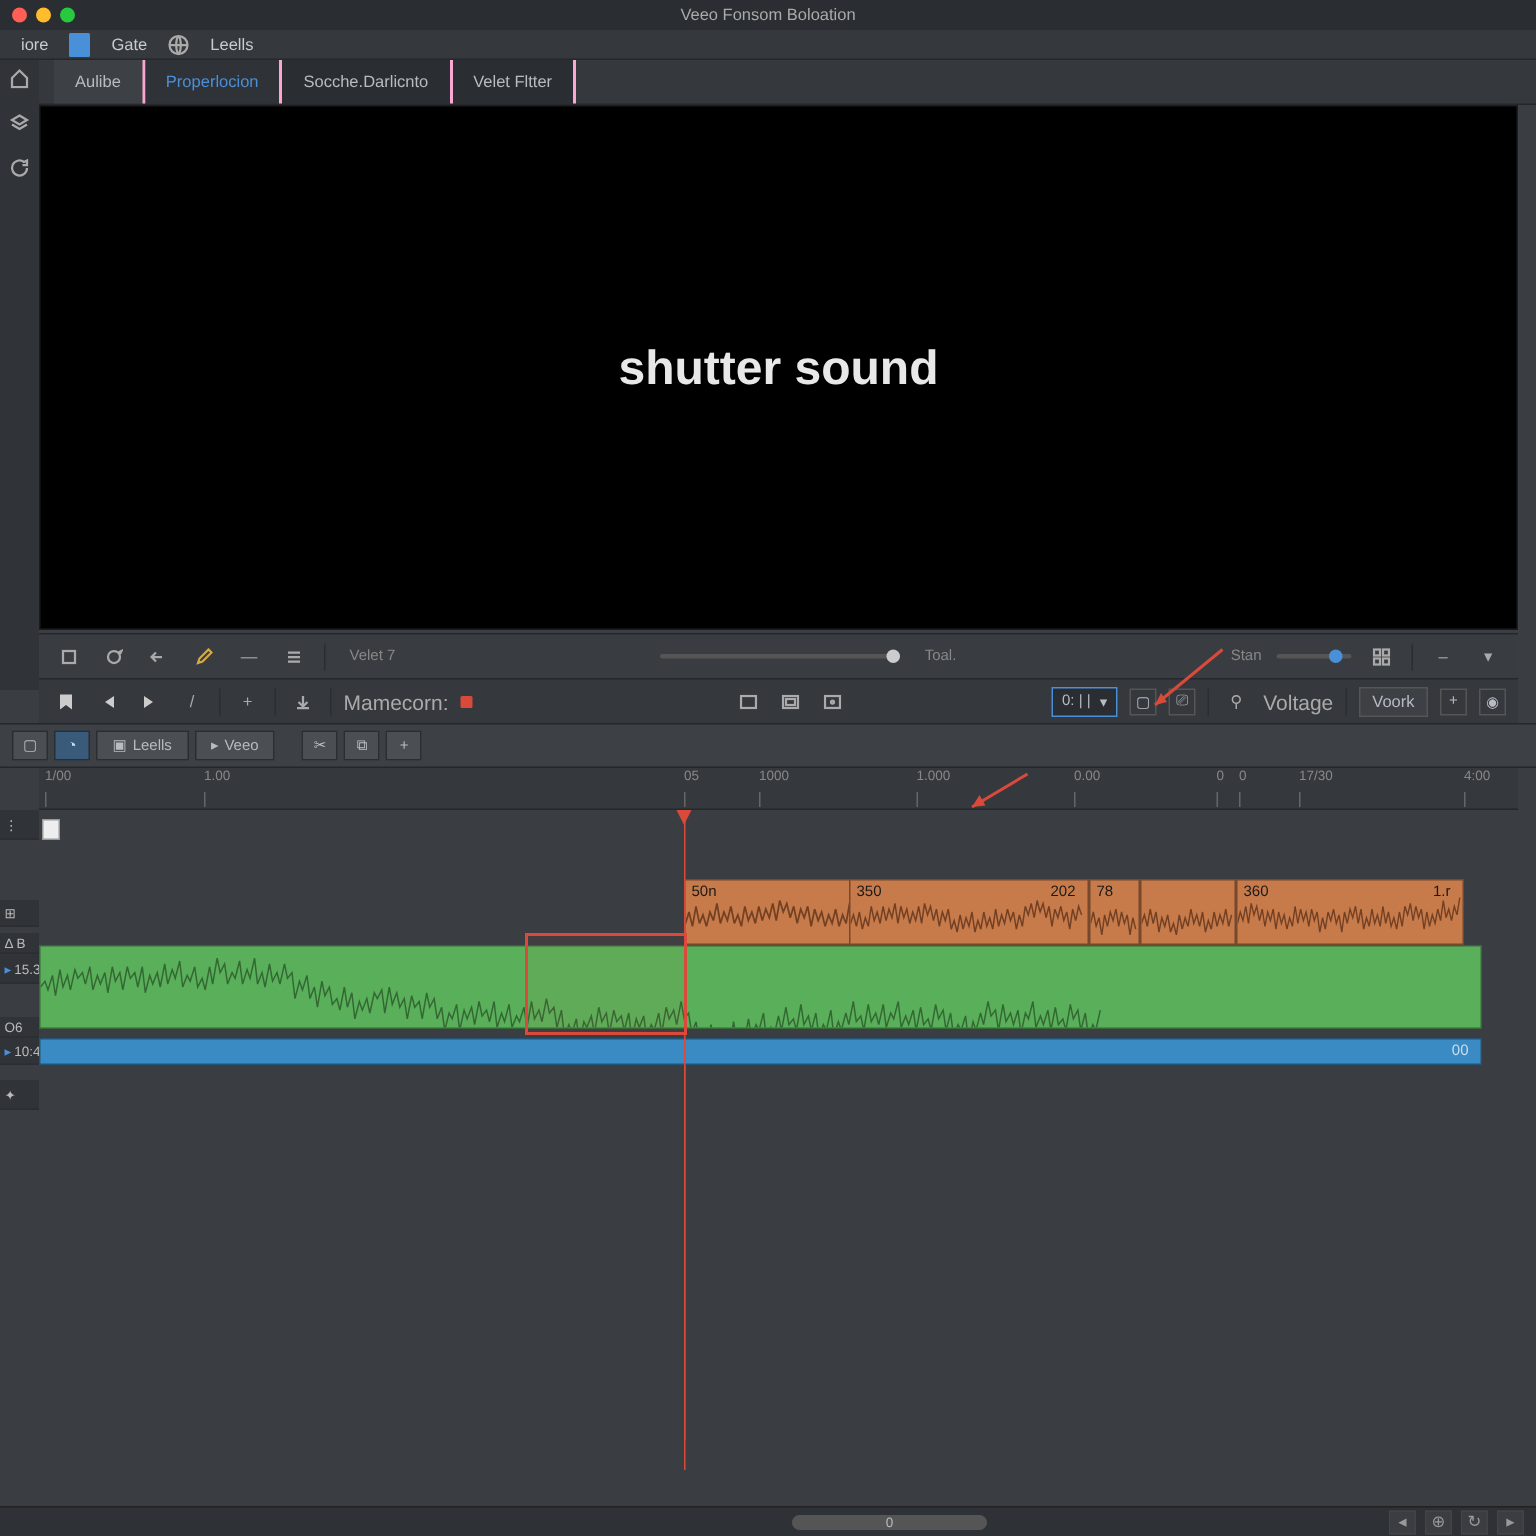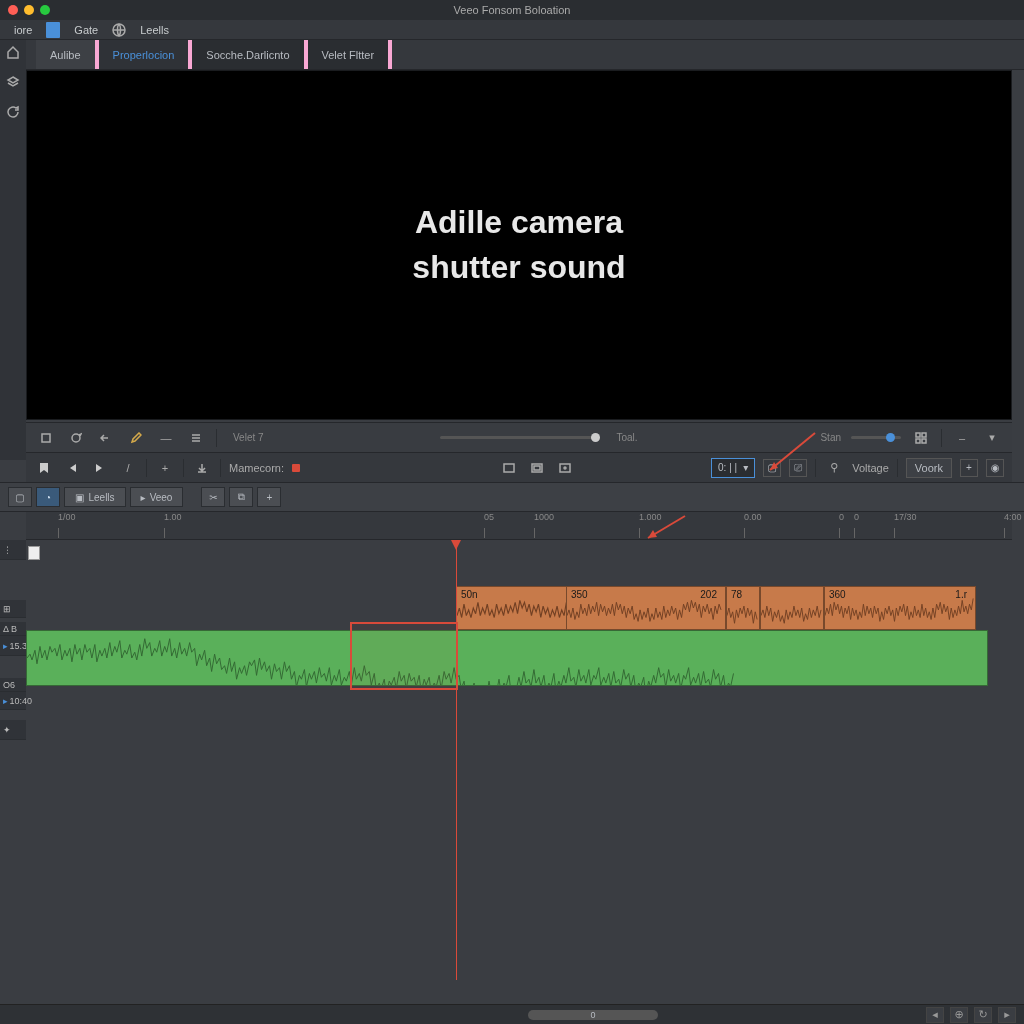--- a/index.html
+++ b/index.html
@@ -13,21 +13,21 @@
 .title { position:absolute; left:50%; transform:translateX(-50%); font-size:11px; color:#aaa; }
 
 
 .menubar { height:20px; background:#35383d; display:flex; align-items:center; padding-left:4px; gap:2px; border-bottom:1px solid #25272b; }
 .menubar .mitem { padding:2px 10px; font-size:11px; color:#c8ccce; cursor:pointer; }
 .menubar .micon { width:18px; height:18px; display:flex; align-items:center; justify-content:center; color:#9aa; }
 .file-icon { width:14px; height:16px; background:#4a90d9; border-radius:1px; position:relative; }
 
 
 .tabrow { height:30px; display:flex; background:#35383d; border-bottom:1px solid #25272b; padding-left:36px; }
-.tab { padding:0 14px; display:flex; align-items:center; font-size:11px; border-right:4px solid #f9a8d4; background:#3d4045; }
+.tab { padding:0 14px; display:flex; align-items:center; font-size:11px; border-right:2px solid #f9a8d4; background:#3d4045; }
 .tab.active { color:#4a90d9; background:#2f3237; }
 .tab.dark { background:#2a2d31; }
 .leftrail { position:absolute; left:0; top:40px; width:26px; height:420px; background:#303338; display:flex; flex-direction:column; align-items:center; padding-top:4px; gap:14px; }
 .leftrail .ricon { width:16px; height:16px; display:flex; align-items:center; justify-content:center; color:#888; }
 
 
 .preview { position:absolute; left:26px; top:70px; right:12px; height:350px; background:#000; border:1px solid #1a1c1f; display:flex; align-items:center; justify-content:center; }
 .preview-text { color:#e8e8e8; font-size:32px; font-weight:bold; text-align:center; line-height:1.4; }
 
 
@@ -36,36 +36,36 @@
 .tlabel { font-size:10px; color:#888; margin-left:6px; }
 .slider { flex:0 0 160px; height:3px; background:#555; border-radius:2px; position:relative; }
 .slider .knob { position:absolute; right:0; top:-3px; width:9px; height:9px; border-radius:50%; background:#ccc; }
 .slider.small { flex:0 0 50px; }
 .slider.small .knob { left:70%; right:auto; background:#4a90d9; }
 .sep { width:1px; height:18px; background:#2a2d31; }
 
 
 .bar2 { position:absolute; left:26px; right:12px; top:452px; height:30px; background:#35383d; display:flex; align-items:center; padding:0 8px; gap:8px; border-top:1px solid #25272b; }
 .b2btn { width:20px; height:18px; color:#aaa; display:flex; align-items:center; justify-content:center; }
-.b2label { font-size:11px; color:#aaa; }
+.b2label { font-size:14px; color:#aaa; }
 .warn { width:8px; height:8px; background:#d94a3a; border-radius:1px; }
 .spacer { flex:1; }
 .dropdown { height:20px; border:1px solid #4a90d9; background:#2a2d31; padding:0 6px; display:flex; align-items:center; gap:6px; font-size:10px; }
 .smallbox { width:18px; height:18px; border:1px solid #555; display:flex; align-items:center; justify-content:center; font-size:10px; }
 .btn { height:20px; padding:0 8px; border:1px solid #555; background:#3d4045; display:flex; align-items:center; font-size:11px; }
 
 
 .tl-toolbar { position:absolute; left:0; right:0; top:482px; height:30px; background:#3d4045; border-top:1px solid #25272b; border-bottom:1px solid #25272b; display:flex; align-items:center; padding:0 8px; gap:4px; }
 .tl-btn { height:20px; padding:0 10px; background:#4b4e53; border:1px solid #2a2d31; font-size:10px; display:flex; align-items:center; gap:4px; }
 .tl-btn.icon { width:24px; padding:0; justify-content:center; }
 .tl-btn.blue { background:#3a5a7a; color:#cde; }
 
 
 .ruler { position:absolute; left:26px; right:12px; top:512px; height:28px; background:#35383d; border-bottom:1px solid #25272b; display:flex; }
-.tick { position:absolute; top:0; font-size:9px; color:#888;margin-left:28px; }
+.tick { position:absolute; top:0; font-size:9px; color:#888; }
 .tick::before { content:''; position:absolute; top:16px; left:0; width:1px; height:10px; background:#666; }
 
 
 .tracks { position:absolute; left:0; right:0; top:540px; height:440px; background:#3a3d42; }
 .playmarker { position:absolute; top:-30px; bottom:-290px; width:1px; background:#d94a3a; z-index:10; }
 .playmarker::before { content:''; position:absolute; top:0; left:-5px; border-left:5px solid transparent; border-right:5px solid transparent; border-top:10px solid #d94a3a; }
 .longred { position:absolute; width:1px; background:#d94a3a; }
 
 
 .clip { position:absolute; border:1px solid rgba(0,0,0,.4); font-size:10px; overflow:hidden; }
@@ -145,21 +145,20 @@
 
 <div class="tabrow">
   <div class="tab">Aulibe</div>
   <div class="tab active">Properlocion</div>
   <div class="tab dark">Socche.Darlicnto</div>
   <div class="tab dark">Velet Fltter</div>
 </div>
 
 <div class="preview">
   <div class="preview-text">
-    <div>Adille camera</div>
     <div>shutter sound</div>
   </div>
 </div>
 
 <div class="transport">
   <div class="tbtn">
       <svg width="12" height="12" viewBox="0 0 12 12">
         <rect x="2" y="2" width="8" height="8"></rect>
       </svg>
     </div>
@@ -356,20 +355,23 @@
           <path d="M0 30 l2 -8 l2 6 l2 -10 l2 12 l2 -14 l2 8 l2 -6 l2 10 l2 -8 l2 12 l2 -10 l2 6 l2 -8 l2 14 l2 -12 l2 8 l2 -6 l2 10 l2 -8 l2 6 l2 -14 l2 12 l2 -10 l2 8 l2 -6 l2 10 l2 -12 l2 8 l2 -6 l2 14 l2 -10 l2 8 l2 -12 l2 6 l2 -8 l2 10 l2 -6 l2 12 l2 -14 l2 8 l2 -10 l2 6 l2 -8 l2 12 l2 -10 l2 14 l2 -8 l2 6 l2 -12 l2 10 l2 -6 l2 8 l2 -14 l2 12 l2 -8 l2 10 l2 -6 l2 8 l2 -12 l2 10 l2 -14 l2 6 l2 -8 l2 12 l2 -10 l2 8 l2 -6 l2 14 l2 -12 l2 10 l2 -8 l2 6 l2 -10 l2 8 l2 -14 l2 12 l2 -6 l2 8 l2 -10 l2 6 l2 -12"></path>
         </svg></div>
   </div>
 
   <div class="clip green" style="left:26px;top:90px;width:962px;height:56px">
     <div class="wave"><svg width="100%" height="100%" viewBox="0 0 962 56" preserveAspectRatio="none">
           <path d="M0 28 l3 -4 l2 6 l3 -10 l2 14 l3 -18 l2 12 l3 -8 l2 10 l3 -14 l2 6 l3 -4 l2 8 l3 -12 l2 16 l3 -10 l2 6 l3 -8 l2 14 l3 -18 l2 10 l3 -6 l2 12 l3 -16 l2 8 l3 -4 l2 10 l3 -14 l2 18 l3 -12 l2 6 l3 -8 l2 10 l3 -16 l2 14 l3 -10 l2 6 l3 -12 l2 18 l3 -8 l2 4 l3 -10 l2 14 l3 -6 l2 8 l3 -16 l2 12 l3 -18 l2 10 l3 -6 l2 14 l3 -8 l2 4 l3 -12 l2 16 l3 -10 l2 6 l3 -14 l2 18 l3 -8 l2 10 l3 -16 l2 12 l3 -6 l2 8 l3 -14 l2 10 l3 -4 l2 18 l3 -12 l2 6 l3 -10 l2 16 l3 -8 l2 14 l3 -18 l2 10 l3 -6 l2 12 l3 -4 l2 8 l3 -16 l2 14 l3 -10 l2 18 l3 -12 l2 6 l3 -8 l2 10 l3 -14 l2 4 l3 -6 l2 16 l3 -18 l2 12 l3 -8 l2 10 l3 -6 l2 14 l3 -16 l2 8 l3 -4 l2 12 l3 -18 l2 10 l3 -6 l2 14 l3 -8 l2 16 l3 -12 l2 4 l3 -10 l2 18 l3 -14 l2 6 l3 -8 l2 12 l3 -16 l2 10 l3 -4 l2 8 l3 -14 l2 18 l3 -10 l2 6 l3 -12 l2 16 l3 -8 l2 4 l3 -10 l2 14 l3 -18 l2 12 l3 -6 l2 8 l3 -16 l2 10 l3 -4 l2 14 l3 -12 l2 18 l3 -8 l2 6 l3 -10 l2 16 l3 -14 l2 4 l3 -8 l2 12 l3 -18 l2 10 l3 -6 l2 14 l3 -16 l2 8 l3 -4 l2 10 l3 -12 l2 18 l3 -14 l2 6 l3 -8 l2 16 l3 -10 l2 4 l3 -12 l2 14 l3 -18 l2 8 l3 -6 l2 10 l3 -16 l2 12 l3 -4 l2 14 l3 -8 l2 18 l3 -10 l2 6 l3 -12 l2 16 l3 -14 l2 8 l3 -4 l2 10 l3 -18 l2 12 l3 -6 l2 8 l3 -16 l2 14 l3 -10 l2 4 l3 -12 l2 18 l3 -8 l2 6 l3 -14 l2 10 l3 -16 l2 12 l3 -4 l2 8 l3 -18 l2 14 l3 -6 l2 10 l3 -12 l2 16 l3 -8 l2 4 l3 -14 l2 18 l3 -10 l2 6 l3 -12 l2 8 l3 -16 l2 14 l3 -4 l2 10 l3 -18 l2 12 l3 -6 l2 8 l3 -14 l2 16 l3 -10 l2 4 l3 -12 l2 18 l3 -8 l2 6 l3 -10 l2 14 l3 -16 l2 12 l3 -4 l2 8 l3 -18 l2 10 l3 -6 l2 14 l3 -12 l2 16 l3 -8 l2 4 l3 -10 l2 18 l3 -14 l2 6 l3 -12 l2 8 l3 -16 l2 10 l3 -4 l2 14 l3 -18 l2 12 l3 -6 l2 8 l3 -10 l2 16 l3 -14 l2 4 l3 -12 l2 18 l3 -8 l2 6 l3 -10 l2 14 l3 -16 l2 12 l3 -4 l2 8 l3 -18 l2 10 l3 -6 l2 14 l3 -12 l2 16 l3 -8 l2 4 l3 -14"></path>
         </svg></div>
   </div>
 
+  <div class="clip blue" style="left:26px;top:152px;width:962px;height:18px">
+    <span class="lbl right" style="color:#cde">00</span>
+  </div>
 
   <div class="sel" style="left:350px;top:82px;width:108px;height:68px"></div>
 
   <div class="playmarker" style="left:456px;top:0px;height:420px"></div>
 
   <div class="longred" style="left:456px;top:170px;height:270px"></div>
 
   <svg class="arrow" style="left:640px;top:-26px;" width="50" height="30" viewBox="0 0 50 30">
       <path d="M45 2 L8 24" stroke="#d94a3a" stroke-width="2"></path>
       <path d="M8 24 l9 -1 l-4 -7 z" fill="#d94a3a" stroke="none"></path>

